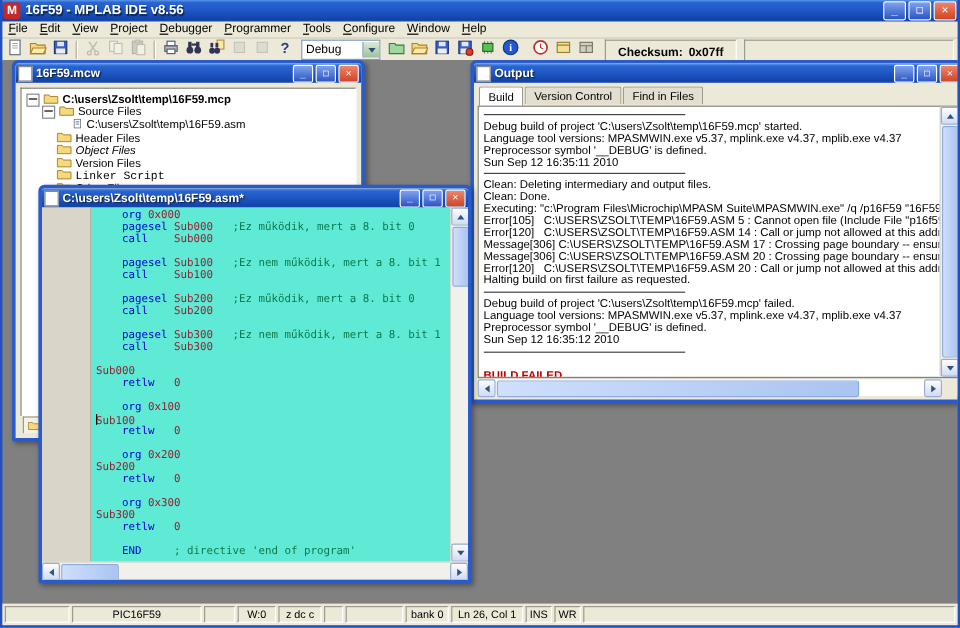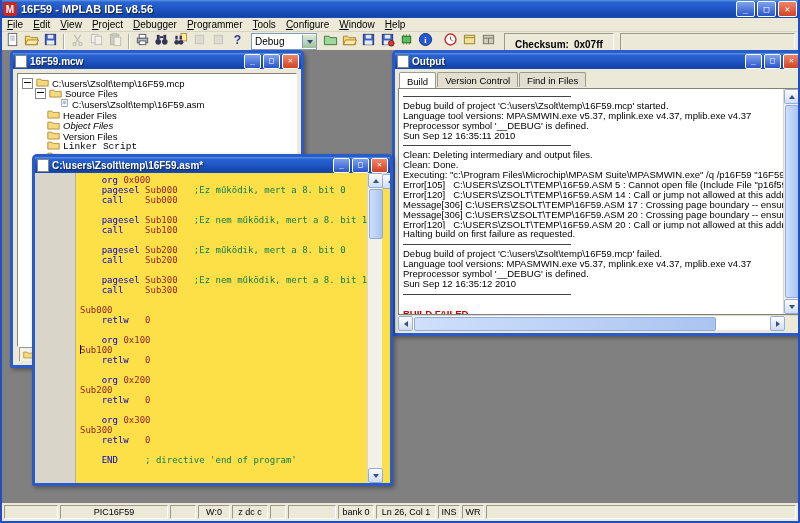--- a/index.html
+++ b/index.html
@@ -48,32 +48,32 @@
   .wtitle{height:16px;background:linear-gradient(180deg,#5a96e8 0%,#2a64d0 14%,#1f56c4 50%,#1243a8 92%,#1c50b8 100%);
           display:flex;align-items:center;gap:3px;padding:0 2px;flex:none}
   .wtitle .wtext{color:#fff;font-size:10px;font-weight:bold;flex:1;white-space:nowrap;overflow:hidden;text-shadow:1px 1px 1px #123}
   .doc-ic{width:10px;height:11px;background:#fff;border:1px solid #888;flex:none}
 
   
   #win-project{left:8px;top:0;width:288px;height:312px;z-index:1}
   .proj-body{flex:1;display:flex;flex-direction:column;padding:4px;min-height:0}
   .tree-panel{flex:1;background:#fff;border:1px solid;border-color:#848278 #fdfdfa #fdfdfa #848278;padding:4px 2px;overflow:hidden}
   .tree-row{display:flex;align-items:center;height:10.6px;font-size:9.5px;gap:3px;white-space:nowrap;color:#000}
-  .tree-row.bold{font-weight:normal}
+  .tree-row.bold{font-weight:bold}
   .expander{width:9px;height:9px;flex:none;background:#fff;border:1px solid #888;position:relative}
   .expander::after{content:"";position:absolute;left:1px;right:1px;top:3px;border-top:1px solid #000}
   .t-spacer{width:9px;flex:none}
   .tree-row svg{flex:none}
   .proj-tabs{height:14px;display:flex;align-items:flex-end;padding-left:2px}
   .proj-tab{display:flex;align-items:center;gap:3px;height:13px;padding:0 6px 0 3px;background:#f4f2e8;
             border:1px solid #9d9a8b;border-bottom:none;font-size:9px}
 
   
   #win-editor{left:30px;top:104px;width:355px;height:326px;z-index:3}
-  .edit-body{flex:1;display:flex;flex-direction:row;min-height:0;background:#fde047}
+  .edit-body{flex:1;display:flex;flex-direction:column;min-height:0;background:#5eead4}
   .edit-main{flex:1;display:flex;min-height:0}
   .gutter{width:40px;background:#d9d5c9;border-right:1px solid #b4b0a2;flex:none}
   .codearea{flex:1;overflow:hidden;padding:2px 0 0 4px;font-family:"DejaVu Sans Mono",monospace;font-size:9px;line-height:10px}
   .codeline{height:10px;white-space:pre}
   .seg{white-space:pre}
   .seg.kw{color:#0000cc}
   .seg.id{color:#8e2430}
   .seg.cm{color:#0e7a4e}
   .caret{display:inline-block;width:1px;height:9px;background:#000;margin-right:-1px;vertical-align:-1px}
 

